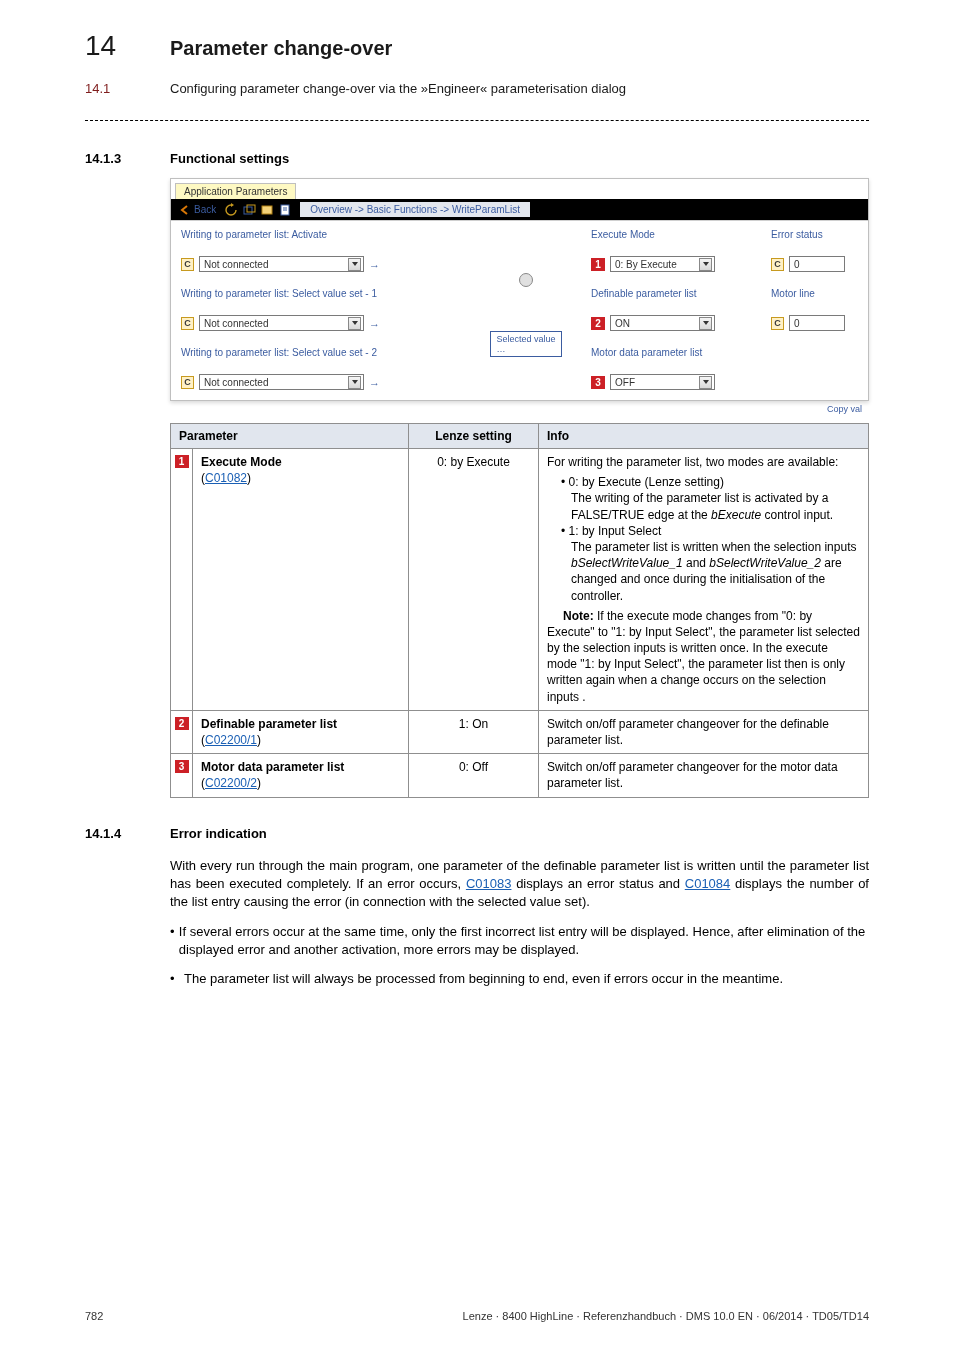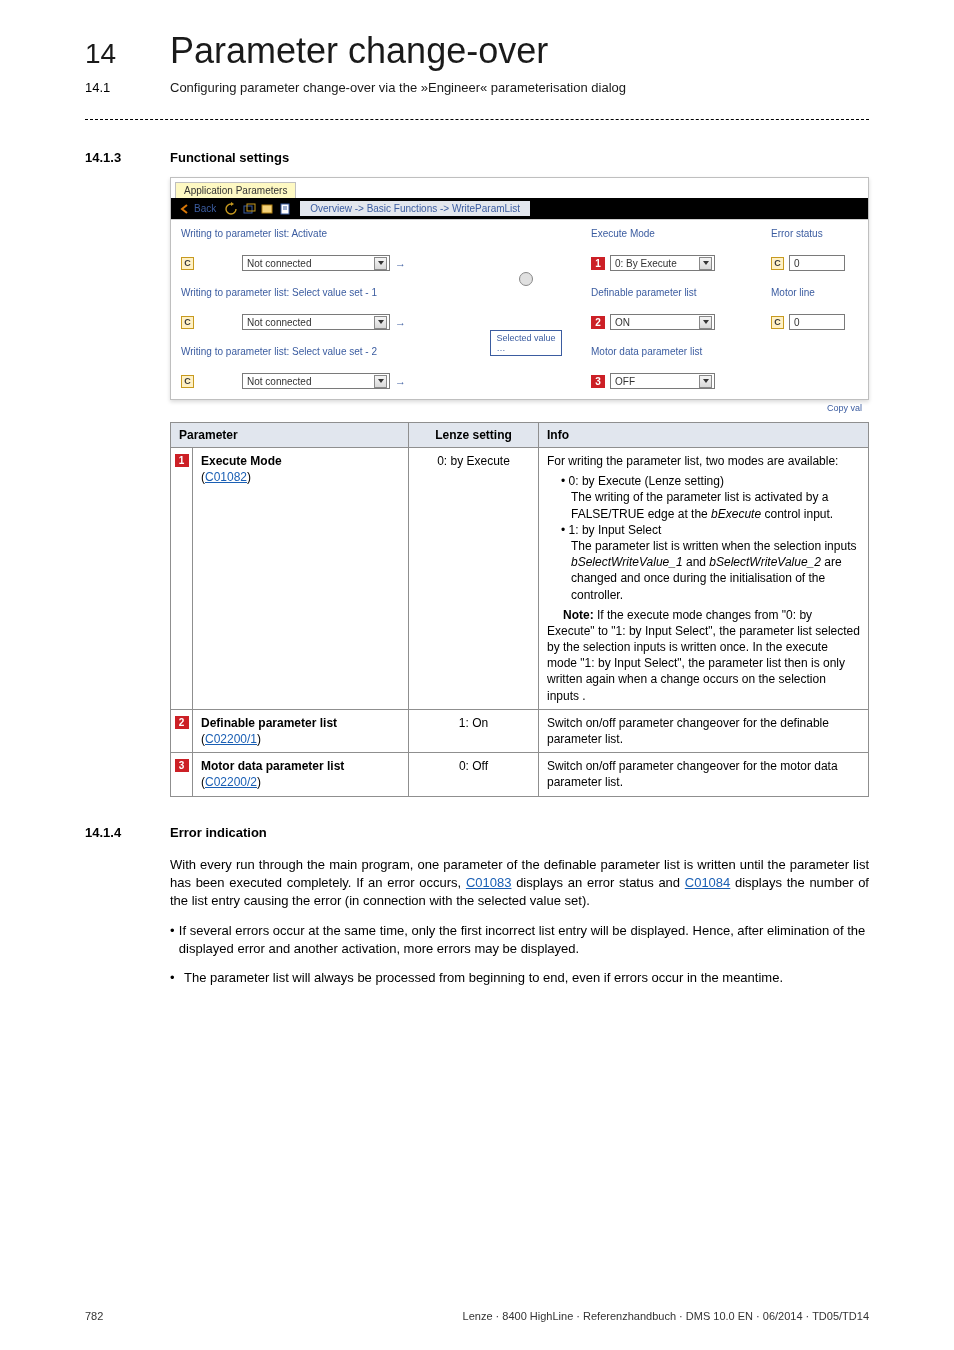--- a/index.html
+++ b/index.html
@@ -5,46 +5,46 @@
     * { margin: 0; padding: 0; box-sizing: border-box; }
     body {
       width: 954px;
       height: 1350px;
       background: #fff;
       font-family: -apple-system, BlinkMacSystemFont, "Segoe UI", Arial, sans-serif;
       color: #000;
       position: relative;
       padding: 30px 85px 0 85px;
     }
-    .header-line { display: flex; align-items: baseline; margin-bottom: 8px; }
+    .header-line { display: flex; align-items: baseline; margin-bottom: 19px; }
     .chapter-num { font-size: 28px; font-weight: 400; width: 85px; color: #1a1a1a; }
-    .chapter-title { font-size: 36px; font-weight: 400; color: #1a1a1a; }
+    .chapter-title { font-size: 20px; font-weight: 700; color: #1a1a1a; }
     .sub-line { display: flex; align-items: baseline; margin-bottom: 20px; }
-    .sub-num { font-size: 13px; width: 85px; color: #000000; }
+    .sub-num { font-size: 13px; width: 85px; color: #7f1d1d; }
     .sub-title { font-size: 13px; color: #1a1a1a; }
     .dashed { border: none; border-top: 1.5px dashed #000; margin: 24px 0 30px 0; }
     .section-head { display: flex; align-items: baseline; margin-bottom: 12px; }
     .sec-num { font-size: 13px; font-weight: 700; width: 85px; }
     .sec-title { font-size: 13px; font-weight: 700; }
     .body-block { margin-left: 85px; }
     
     .app-panel { margin-left: 85px; border: 1px solid #bfbfbf; font-size: 10px; color: #333; margin-bottom: 22px; box-shadow: 0 2px 4px rgba(0,0,0,0.15); }
     .app-tabs { display: flex; padding: 4px 4px 0 4px; }
     .app-tab { border: 1px solid #bfbfbf; border-bottom: none; padding: 2px 8px; font-size: 10px; background: #fef9c3; }
     .breadcrumb-bar { display: flex; align-items: center; background: #000000; padding: 3px 5px; border-bottom: 1px solid #d0d0d0; }
     .back-link { color: #3b5ca0; font-size: 10px; margin-right: 6px; }
     .bc-icon { display: inline-block; width: 14px; height: 14px; margin: 0 2px; }
     .bc-icon svg { width: 14px; height: 14px; display: block; }
     .breadcrumb-text { background: #e3e7ee; color: #3b5ca0; padding: 2px 10px; font-size: 10px; margin-left: 6px; }
     .panel-body { display: flex; padding: 8px 10px 10px 10px; gap: 10px; }
     .panel-col { display: flex; flex-direction: column; gap: 16px; }
     .panel-row { display: flex; align-items: center; gap: 5px; }
     .panel-label { color: #3b5ca0; font-size: 10px; }
     .combo { border: 1px solid #7a7a7a; height: 16px; display: flex; align-items: center; justify-content: space-between; padding: 0 2px 0 4px; font-size: 10px; background: #fff; }
-    .combo.input { width: 148px; margin-left: 43px; }
+    .combo.input { width: 165px; }
     .combo.small { width: 85px; }
     .combo.stat { width: 56px; }
     .combo-btn { width: 13px; height: 13px; background: linear-gradient(#f5f5f5,#d8d8d8); border: 1px solid #888; display: flex; align-items: center; justify-content: center; }
     .combo-btn::after { content:''; border-left: 3px solid transparent; border-right: 3px solid transparent; border-top: 4px solid #333; }
     .c-tile { display: inline-flex; align-items: center; justify-content: center; width: 13px; height: 13px; border: 1px solid #c79a1f; background: #fff1c6; color: #3a3a3a; font-size: 9px; font-weight: 700; }
     .arrow-r { color: #3b5ca0; font-size: 11px; }
     .dot { width: 14px; height: 14px; border-radius: 50%; background: #e0e0e0; border: 1px solid #888; }
     .num-tag { display: inline-flex; width: 14px; height: 13px; background: #cc2026; color: #fff; font-size: 10px; font-weight: 700; align-items: center; justify-content: center; }
     .midbox { border: 1px solid #3b5ca0; padding: 2px 5px; font-size: 9px; color: #3b5ca0; position: relative; }
     .copy-label { position: absolute; right: 6px; bottom: -14px; font-size: 9px; color: #3b5ca0; }

